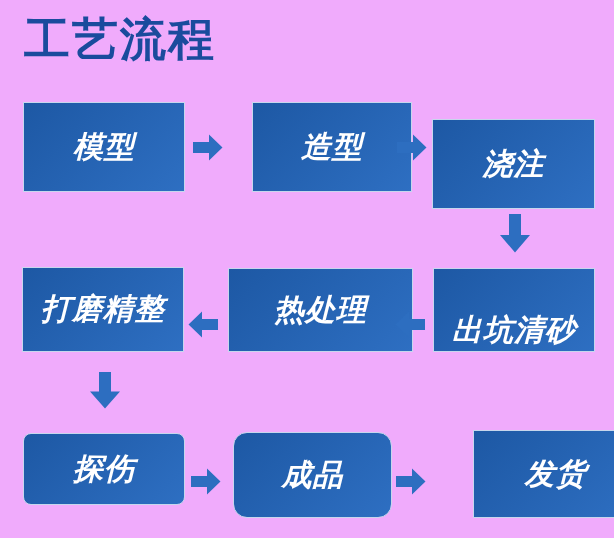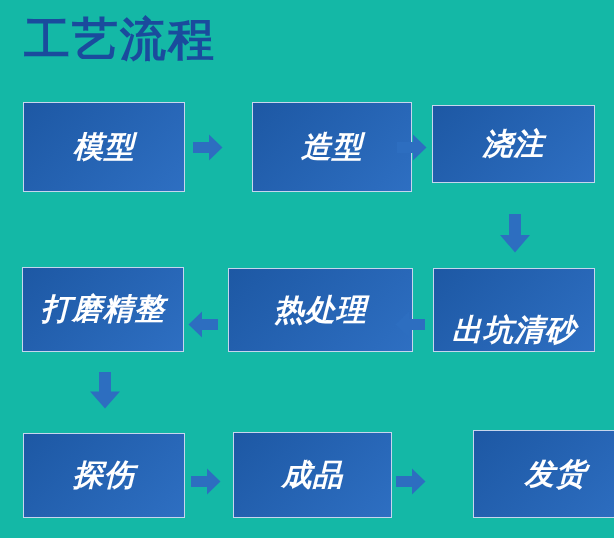--- a/index.html
+++ b/index.html
@@ -5,21 +5,21 @@
   html, body {
     margin: 0;
     padding: 0;
     background: #ffffff;
     font-family: "Liberation Sans", sans-serif;
   }
   .canvas {
     position: relative;
     width: 614px;
     height: 538px;
-    background: #14b8a6;
+    background: #f0abfc;
     overflow: hidden;
   }
   .title {
     position: absolute;
     left: 24px;
     top: 14px;
     font-size: 46px;
     line-height: 1.1;
     font-weight: 900;
     color: #1a4b9d;
@@ -67,21 +67,21 @@
   <div class="box" style="left:232px; top:102px; width:160px; height:90px;margin-left:20px;">
     <span>造型</span>
   </div>
 
   <div class="arrow" style="left:397px; top:133px;">
     <svg width="30" height="29" viewBox="0 0 30 29">
         <path d="M0,9 H16 V1.5 L29.5,14.5 L16,27.5 V20 H0 Z"></path>
       </svg>
   </div>
 
-  <div class="box" style="left:432px; top:105px; width:163px; height:78px;text-align:center;">
+  <div class="box" style="left:432px; top:119px; width:163px; height:90px;text-align:center;">
     <span>浇注</span>
   </div>
 
   <div class="arrow" style="left:500px; top:214px;">
     <svg width="30" height="39" viewBox="0 0 30 39">
         <path d="M9,0 H21 V21 H30 L15,38.5 L0,21 H9 Z"></path>
       </svg>
   </div>
 
   <div class="box" style="left:22px; top:267px; width:162px; height:85px;text-align:center;">
@@ -107,31 +107,31 @@
   <div class="box" style="left:433px; top:268px; width:162px; height:84px;align-items:flex-end;">
     <span>出坑清砂</span>
   </div>
 
   <div class="arrow" style="left:90px; top:372px;">
     <svg width="30" height="37" viewBox="0 0 30 37">
         <path d="M9,0 H21 V19.5 H30 L15,36.5 L0,19.5 H9 Z"></path>
       </svg>
   </div>
 
-  <div class="box" style="left:23px; top:433px; width:162px; height:85px;">
+  <div class="box" style="left:23px; top:433px; width:162px; height:72px;border-radius:8px;">
     <span>探伤</span>
   </div>
 
   <div class="arrow" style="left:191px; top:467px;">
     <svg width="30" height="29" viewBox="0 0 30 29">
         <path d="M0,9 H16 V1.5 L29.5,14.5 L16,27.5 V20 H0 Z"></path>
       </svg>
   </div>
 
-  <div class="box" style="left:233px; top:432px; width:159px; height:86px;">
+  <div class="box" style="left:233px; top:432px; width:159px; height:86px;border-radius:14px;">
     <span>成品</span>
   </div>
 
   <div class="arrow" style="left:396px; top:467px;">
     <svg width="30" height="29" viewBox="0 0 30 29">
         <path d="M0,9 H16 V1.5 L29.5,14.5 L16,27.5 V20 H0 Z"></path>
       </svg>
   </div>
 
   <div class="box" style="left:432px; top:430px; width:165px; height:88px;margin-left:41px;">

